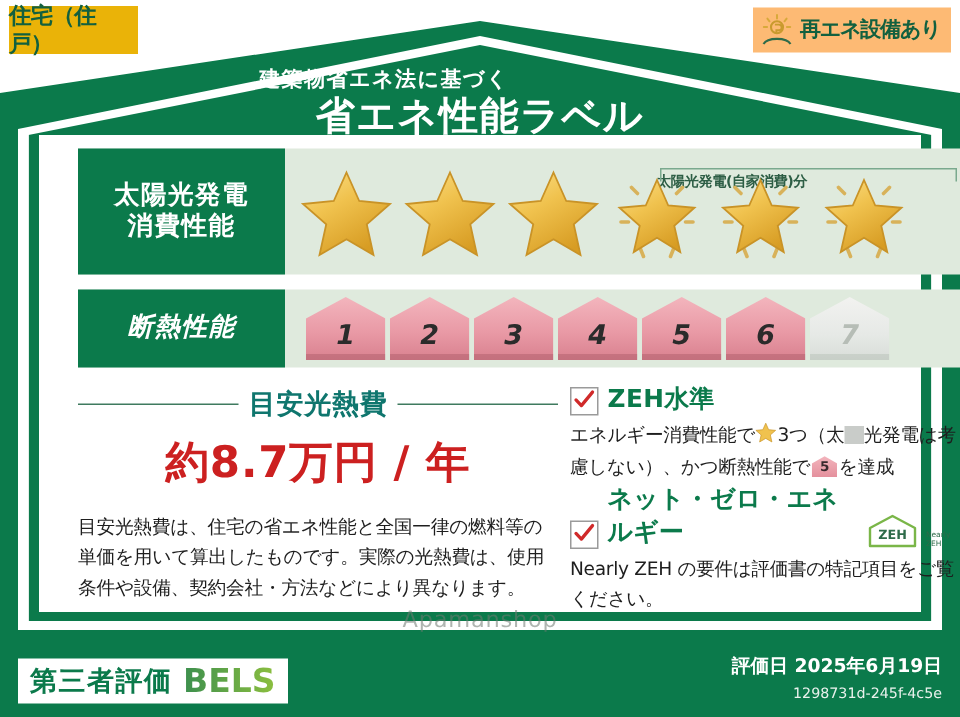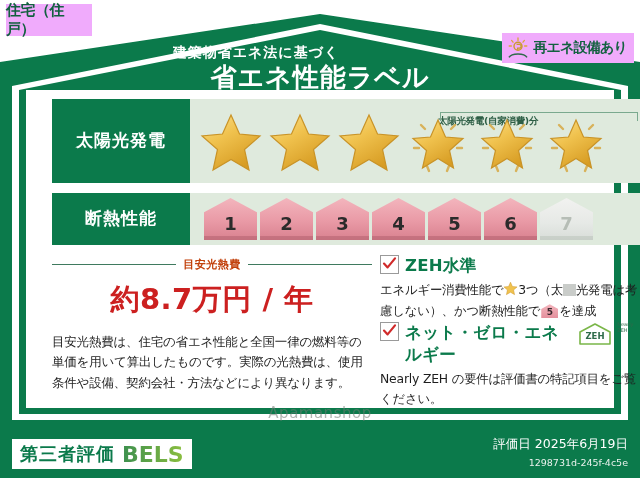--- a/index.html
+++ b/index.html
@@ -32,46 +32,46 @@
     clip-path:polygon(0 60px, 301px 0, 602px 60px, 602px 384px, 0 384px);
   }
   .content-white{
     position:absolute;left:26px;top:90px;width:588px;height:318px;
     background:#ffffff;
   }
 
   
   .tag-dwelling{
     position:absolute;left:6px;top:4px;width:86px;height:32px;
-    background:#f0abfc;display:flex;align-items:center;justify-content:center;
+    background:#eab308;display:flex;align-items:center;justify-content:center;
     color:#12603f;font-weight:bold;font-size:15px;letter-spacing:-0.5px;
   }
   .tag-renew{
     position:absolute;right:6px;top:5px;height:30px;
-    background:#f0abfc;display:flex;align-items:center;
-    padding:0 7px 0 4px;gap:3px;margin-top:28px;
+    background:#fdba74;display:flex;align-items:center;
+    padding:0 7px 0 4px;gap:3px;
   }
   .tag-renew .lbl{color:#12603f;font-weight:bold;font-size:14px;letter-spacing:-0.8px;}
   .sun-ic{width:24px;height:22px;display:block;}
 
   
   .sub-title{
     position:absolute;left:0;top:44px;width:512px;text-align:center;
     color:#ffffff;font-size:14px;font-weight:bold;letter-spacing:1px;
   }
   .main-title{
     position:absolute;left:0;top:60px;width:640px;text-align:center;
     color:#ffffff;font-size:26px;font-weight:bold;letter-spacing:1px;
   }
 
   
   .row-energy{position:absolute;left:26px;top:9px;width:588px;height:84px;
     background:#dfeadd;display:flex;align-items:center;}
   .row-insul{position:absolute;left:26px;top:103px;width:588px;height:52px;
-    background:#dfeadd;display:flex;align-items:center;}
+    background:#dfeadd;display:flex;align-items:center;font-style:italic;}
   .cat-chip{
     width:138px;height:100%;background:#0b7a4b;color:#fff;
     display:flex;flex-direction:column;align-items:center;justify-content:center;
     font-weight:bold;font-size:17px;line-height:1.25;letter-spacing:1px;flex:none;
   }
   .stars-wrap{position:relative;flex:1;height:100%;}
   .stars{position:absolute;left:8px;top:12px;display:flex;gap:3px;align-items:center;}
   .star{width:66px;height:64px;display:block;}
   .solar-note{
     position:absolute;left:248px;top:0px;width:200px;text-align:left;
@@ -104,32 +104,32 @@
   }
   .pent.off .num{color:#b6bdb6;}
 
   
   .lower{position:absolute;left:26px;top:163px;width:588px;height:155px;display:flex;}
   .lower-left{width:320px;position:relative;}
   .lower-right{flex:1;position:relative;padding-left:8px;}
 
   .cost-head{display:flex;align-items:center;gap:7px;margin-top:4px;}
   .cost-head .line{flex:1;height:1px;background:#3f7a5f;}
-  .cost-head .txt{color:#c2410c;font-weight:bold;font-size:11px;letter-spacing:0.5px;}
+  .cost-head .txt{color:#0f766e;font-weight:bold;font-size:18px;letter-spacing:0.5px;}
   .cost-value{
     text-align:center;color:#cc2020;font-weight:bold;font-size:29px;
     margin-top:8px;letter-spacing:0.5px;
   }
   .cost-desc{
     margin-top:12px;font-size:12.5px;line-height:1.62;color:#1e1e1e;
     letter-spacing:-0.2px;
   }
 
   .zeh-block{margin-top:2px;}
-  .zeh-title-row{display:flex;align-items:flex-start;gap:6px;}
+  .zeh-title-row{display:flex;align-items:flex-end;gap:6px;}
   .chk{
     width:17px;height:17px;border:1.4px solid #9a9a9a;background:#fff;
     position:relative;flex:none;
   }
   .chk svg{position:absolute;left:1px;top:0px;}
   .zeh-title{color:#0b7a4b;font-weight:bold;font-size:16.5px;letter-spacing:0.3px;}
   .zeh-body{font-size:12.4px;line-height:1.55;color:#1e1e1e;margin-top:3px;letter-spacing:-0.2px;}
   .mini-star{display:inline-block;vertical-align:-2px;}
   .mini-pent{
     display:inline-block;width:17px;height:14px;position:relative;vertical-align:-3px;
@@ -164,21 +164,21 @@
     font-weight:bold;font-size:22px;letter-spacing:0px;
     background:linear-gradient(90deg,#3c8f4e 0%,#8cbf3f 100%);
     -webkit-background-clip:text;background-clip:text;color:transparent;
   }
   .addr{
     position:absolute;left:218px;bottom:14px;color:#ffffff;font-size:11.5px;
     letter-spacing:-0.3px;white-space:nowrap;
   }
   .eval{
     position:absolute;right:12px;bottom:25px;color:#ffffff;font-size:12.5px;
-    letter-spacing:0px;white-space:nowrap;
+    letter-spacing:0px;white-space:nowrap;font-weight:bold;
   }
   .uuid{
     position:absolute;right:12px;bottom:10px;color:#e6 efe9;color:#e9f1ec;
     font-size:9.5px;letter-spacing:0px;white-space:nowrap;
   }
 </style>
 </head>
 <body>
 
 <div class="stage">
@@ -211,20 +211,21 @@
   </div>
 
   <div class="sub-title">建築物省エネ法に基づく</div>
   <div class="main-title">省エネ性能ラベル</div>
 
   <div class="content-white">
 
     <div class="row-energy">
       <div class="cat-chip">
         <span>太陽光発電</span>
+        <span>消費性能</span>
       </div>
       <div class="stars-wrap">
         <div class="solar-note">太陽光発電(自家消費)分</div>
         <div class="solar-bracket"></div>
         <div class="stars">
           <svg class="star" viewBox="0 0 66 64">
             <defs>
                 <linearGradient id="gA" x1="0" y1="0" x2="0.6" y2="1">
               <stop offset="0" stop-color="#fbe08a"></stop>
                   <stop offset="0.45" stop-color="#f0c24e"></stop>

